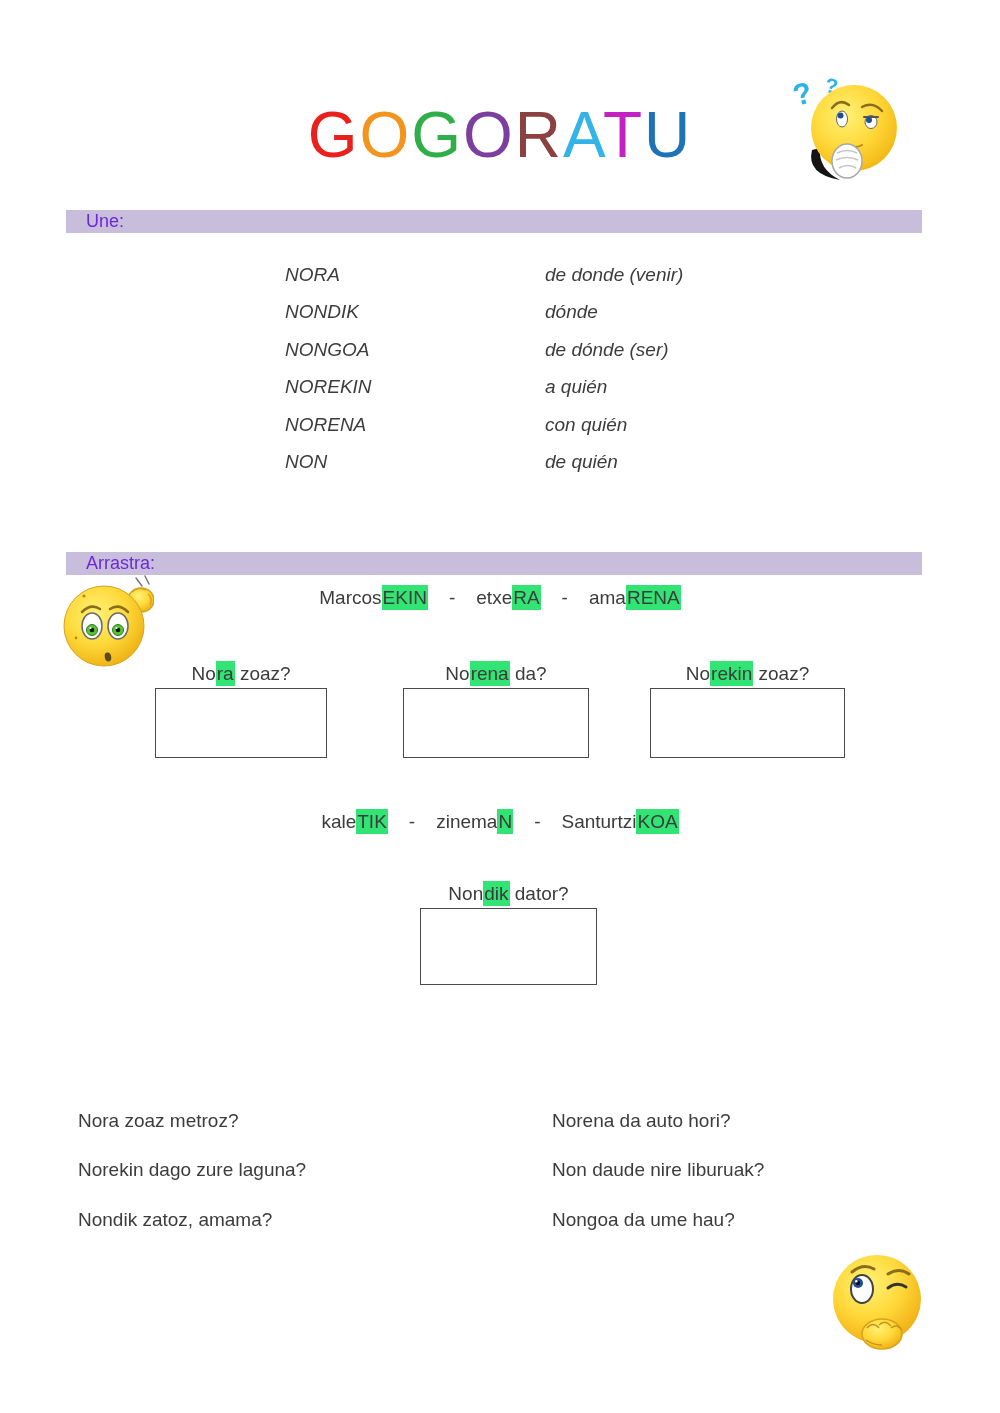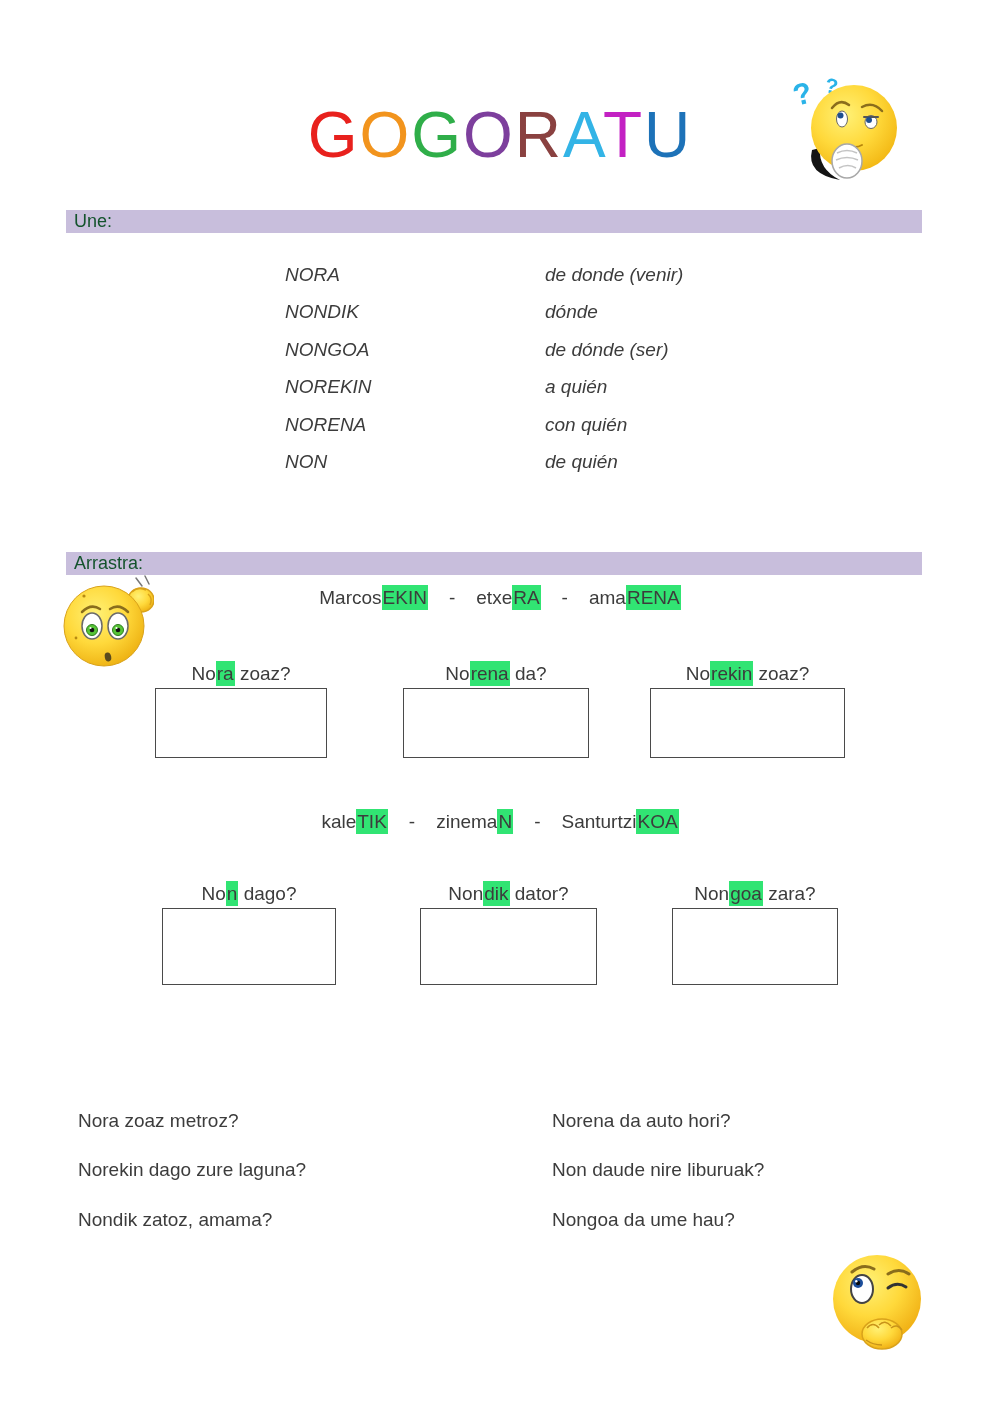--- a/index.html
+++ b/index.html
@@ -5,22 +5,22 @@
   html,body{margin:0;padding:0;background:#ffffff;}
   .page{
     position:relative;width:1000px;height:1413px;margin:0 auto;background:#ffffff;
     font-family:"Liberation Sans", sans-serif;color:#3c3c3c;overflow:hidden;
   }
   
   .title{position:absolute;top:98px;left:0;width:1000px;text-align:center;
          font-size:64px;letter-spacing:2px;font-weight:400;}
   
   .banner{position:absolute;left:66px;width:856px;height:23px;
-          font-size:18px;line-height:23px;padding-left:8px;box-sizing:border-box;
-          color:#14532d;}
+          font-size:18px;line-height:23px;padding-left:20px;box-sizing:border-box;
+          color:#6d28d9;}
   .banner-une{top:210px;}
   .banner-arrastra{top:540px;margin-top:12px;}
   .banner-elige{top:1059px;height:24px;line-height:24px;}
   
   .match-list{position:absolute;left:285px;top:256px;width:480px;}
   .match-row{display:flex;height:37.5px;align-items:center;font-size:19px;font-style:italic;}
   .match-eus{width:260px;}
   .match-esp{flex:1;}
   
   .drag-row{position:absolute;left:0;width:1000px;text-align:center;font-size:19px;}
@@ -164,30 +164,22 @@
   </div>
   <div class="drop-group g13">
     <div class="drop-label"><span>No</span><span class="hl" style="background-color: rgb(49, 228, 115);">rekin</span><span> zoaz?</span></div>
     <div class="drop-box"></div>
   </div>
 
   <div class="drag-row drag-row2">
     <span class="drag-word"><span>kale</span><span class="hl" style="background-color: rgb(49, 228, 115);">TIK</span></span><span class="dash">-</span><span class="drag-word"><span>zinema</span><span class="hl" style="background-color: rgb(49, 228, 115);">N</span></span><span class="dash">-</span><span class="drag-word"><span>Santurtzi</span><span class="hl" style="background-color: rgb(49, 228, 115);">KOA</span></span>
   </div>
 
-  <div class="drop-group g21">
-    <div class="drop-label"><span>No</span><span class="hl" style="background-color: rgb(49, 228, 115);">n</span><span> dago?</span></div>
-    <div class="drop-box"></div>
-  </div>
   <div class="drop-group g22">
     <div class="drop-label"><span>Non</span><span class="hl" style="background-color: rgb(49, 228, 115);">dik</span><span> dator?</span></div>
-    <div class="drop-box"></div>
-  </div>
-  <div class="drop-group g23">
-    <div class="drop-label"><span>Non</span><span class="hl" style="background-color: rgb(49, 228, 115);">goa</span><span> zara?</span></div>
     <div class="drop-box"></div>
   </div>
 
 
   <div class="elige-q ql qrow1">Nora zoaz metroz?</div>
   <div class="elige-q ql qrow2">Norekin dago zure laguna?</div>
   <div class="elige-q ql qrow3">Nondik zatoz, amama?</div>
   <div class="elige-q qr qrow1">Norena da auto hori?</div>
   <div class="elige-q qr qrow2">Non daude nire liburuak?</div>
   <div class="elige-q qr qrow3">Nongoa da ume hau?</div>

